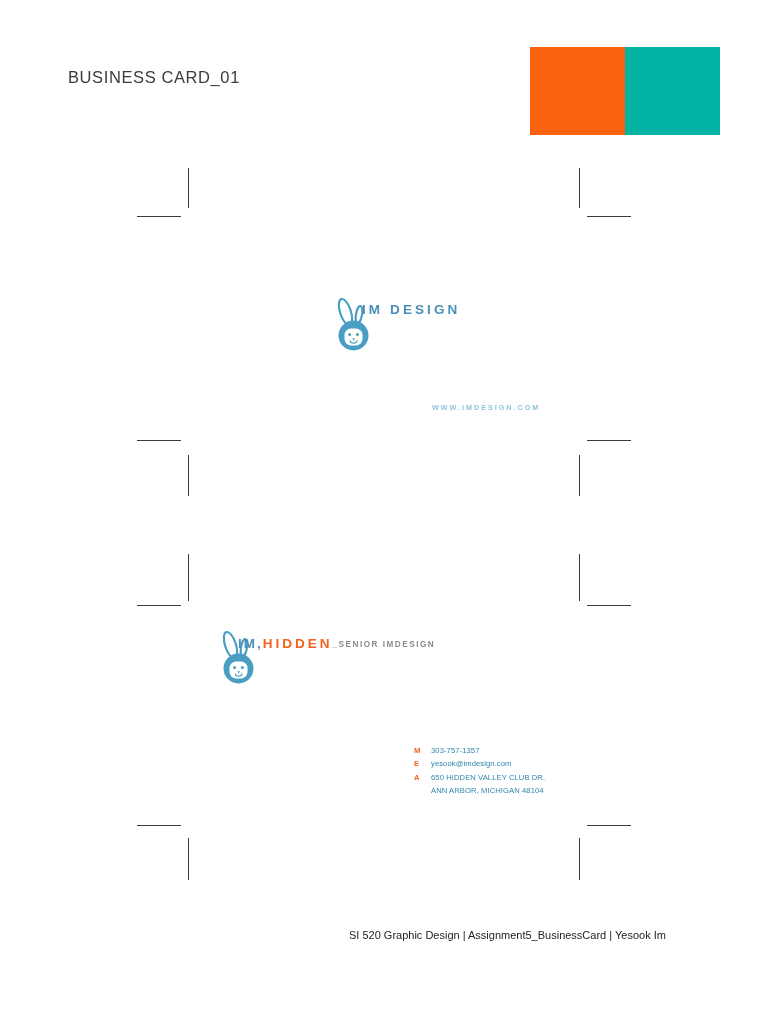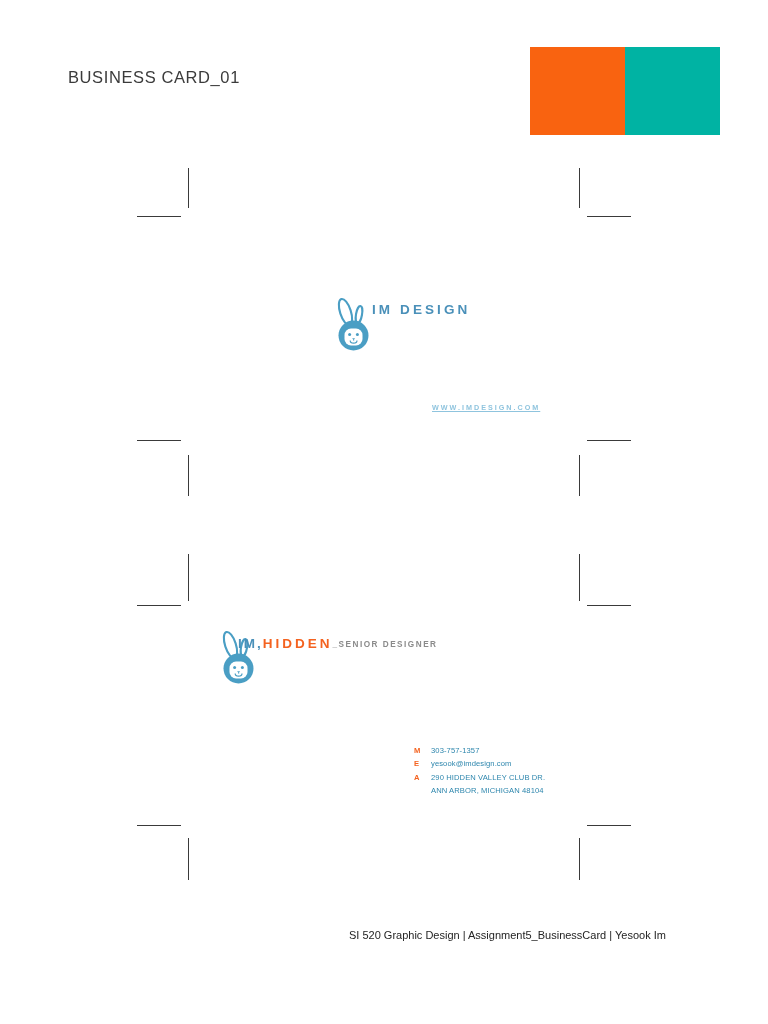--- a/index.html
+++ b/index.html
@@ -59,40 +59,39 @@
     background: #3a3a3a;
   }
 
   
   .bunny { position: absolute; }
 
   
   .card1-logo { left: 333px; top: 297px; }
   .brand-text {
     position: absolute;
-    left: 372px;
+    left: 362px;
     top: 302px;
     font-size: 13.5px;
     font-weight: bold;
     letter-spacing: 3.1px;
     color: #4a90b9;
     white-space: nowrap;
     font-family: "Liberation Sans", sans-serif;
   }
   .website {
     position: absolute;
     left: 432px;
     top: 403px;
     font-size: 7.2px;
     font-weight: bold;
     letter-spacing: 2.0px;
     color: #8fc4de;
     white-space: nowrap;
     font-family: "Liberation Sans", sans-serif;
-    text-decoration: underline;
   }
 
   
   .card2-logo { left: 218px; top: 630px; }
   .name-line {
     position: absolute;
     left: 238px;
     top: 634px;
     white-space: nowrap;
     font-family: "Liberation Sans", sans-serif;
@@ -219,35 +218,35 @@
       <ellipse cx="26" cy="17.5" rx="3.0" ry="8.6" transform="rotate(10 26 17.5)" fill="#ffffff" stroke="#4a9ec4" stroke-width="2.1"></ellipse>
       <circle cx="20.5" cy="38.5" r="15" fill="#4a9ec4"></circle>
       <rect x="11.5" y="31.5" width="18" height="17" rx="6.5" ry="6.5" fill="#ffffff"></rect>
       <circle cx="16.6" cy="37.4" r="1.5" fill="#4a9ec4"></circle>
       <circle cx="24.4" cy="37.4" r="1.5" fill="#4a9ec4"></circle>
       <path d="M19.1 41.2 h3.0 l-1.5 1.9 z" fill="#4a9ec4"></path>
       <path d="M20.6 42.6 v1.0 M17.2 43.6 a3.4 2.6 0 0 0 6.8 0" stroke="#4a9ec4" stroke-width="1.2" fill="none"></path>
     </svg>
 
     <div class="name-line">
-      <span class="name-im">IM,</span><span class="name-yesook">HIDDEN</span><span class="name-role">_SENIOR DESIGNER</span>
+      <span class="name-im">IM,</span><span class="name-yesook">HIDDEN</span><span class="name-role">_SENIOR IMDESIGN</span>
     </div>
 
     <div class="contact" id="contact-list">
         <div class="contact-row">
           <span class="contact-label">M</span>
           <span class="contact-value">303-757-1357</span>
         </div>
         <div class="contact-row">
           <span class="contact-label">E</span>
           <span class="contact-value">yesook@imdesign.com</span>
         </div>
         <div class="contact-row">
           <span class="contact-label">A</span>
-          <span class="contact-value">290 HIDDEN VALLEY CLUB DR.</span>
+          <span class="contact-value">650 HIDDEN VALLEY CLUB DR.</span>
         </div>
         <div class="contact-row">
           <span class="contact-label"></span>
           <span class="contact-value">ANN ARBOR, MICHIGAN 48104</span>
         </div>
       </div>
   </div>
 
   <div class="footer">SI 520 Graphic Design | Assignment5_BusinessCard | Yesook Im</div>
 

